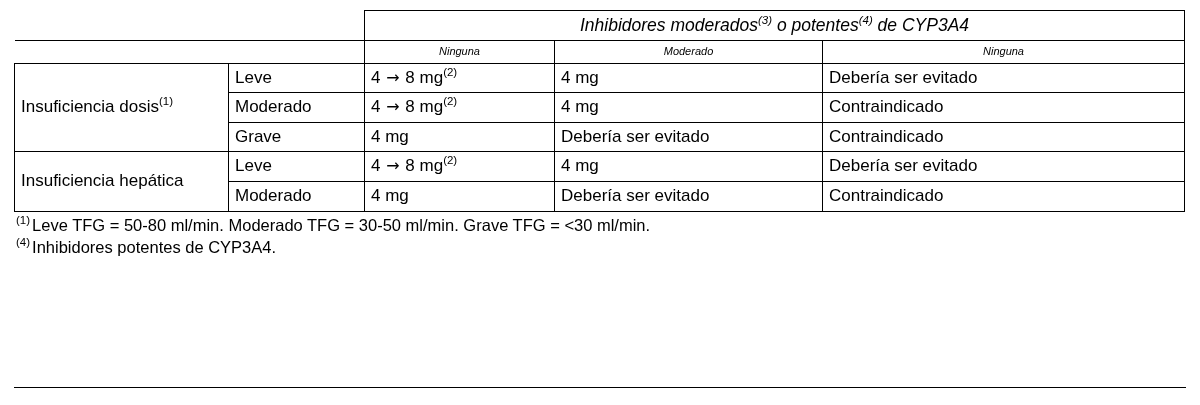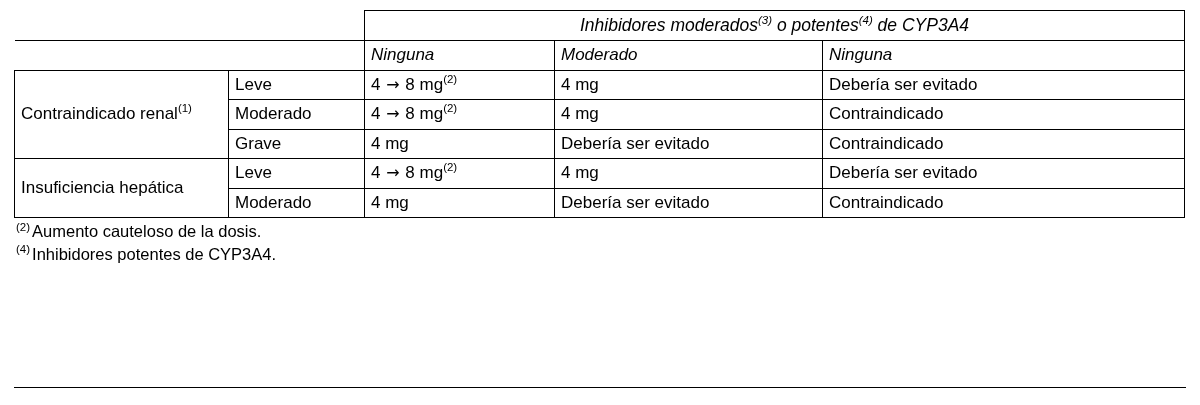--- a/index.html
+++ b/index.html
@@ -40,22 +40,23 @@
     border-left: none !important;
   }
   .hdr-span {
     text-align: center;
     font-style: italic;
     font-size: 17.5px;
     padding-top: 7px;
     padding-bottom: 8px;
   }
   .sub-hdr {
+    text-align: center;
     font-style: italic;
-    font-size: 17px;
+    font-size: 11px;
     padding-top: 5px;
     padding-bottom: 6px;
   }
   .row-cell {
     height: 22px;
   }
   .rowhead {
     vertical-align: top;
     padding-top: 5px;
   }
@@ -118,21 +119,21 @@
         </td>
       </tr>
       <tr>
         <td class="cell-blank" colspan="2"></td>
         <td class="sub-hdr">Ninguna</td>
         <td class="sub-hdr">Moderado</td>
         <td class="sub-hdr">Ninguna</td>
       </tr>
 
       <tr class="row-cell">
-        <td class="rowhead" rowspan="3"><span>Contraindicado renal</span><sup>(1)</sup></td>
+        <td class="rowhead" rowspan="3"><span>Insuficiencia dosis</span><sup>(1)</sup></td>
         <td>Leve</td>
         <td><span>4 </span><span class="arrow">→</span><span> 8 mg</span><sup>(2)</sup></td>
         <td><span>4 mg</span></td>
         <td><span>Debería ser evitado</span></td>
       </tr>
       <tr class="row-cell">
         <td>Moderado</td>
         <td><span>4 </span><span class="arrow">→</span><span> 8 mg</span><sup>(2)</sup></td>
         <td><span>4 mg</span></td>
         <td><span>Contraindicado</span></td>
@@ -154,18 +155,18 @@
       <tr class="row-cell">
         <td>Moderado</td>
         <td><span>4 mg</span></td>
         <td><span>Debería ser evitado</span></td>
         <td><span>Contraindicado</span></td>
       </tr>
     </tbody>
   </table>
 
   <div class="footnotes">
-    <div class="footnote"><span class="fn-mark">(2)</span><span>Aumento cauteloso de la dosis.</span></div>
+    <div class="footnote"><span class="fn-mark">(1)</span><span>Leve TFG = 50-80 ml/min. Moderado TFG = 30-50 ml/min. Grave TFG = &lt;30 ml/min.</span></div>
     <div class="footnote"><span class="fn-mark">(4)</span><span>Inhibidores potentes de CYP3A4.</span></div>
   </div>
 
   <div class="bottom-rule"></div>
 </div>
 
 </body></html>

